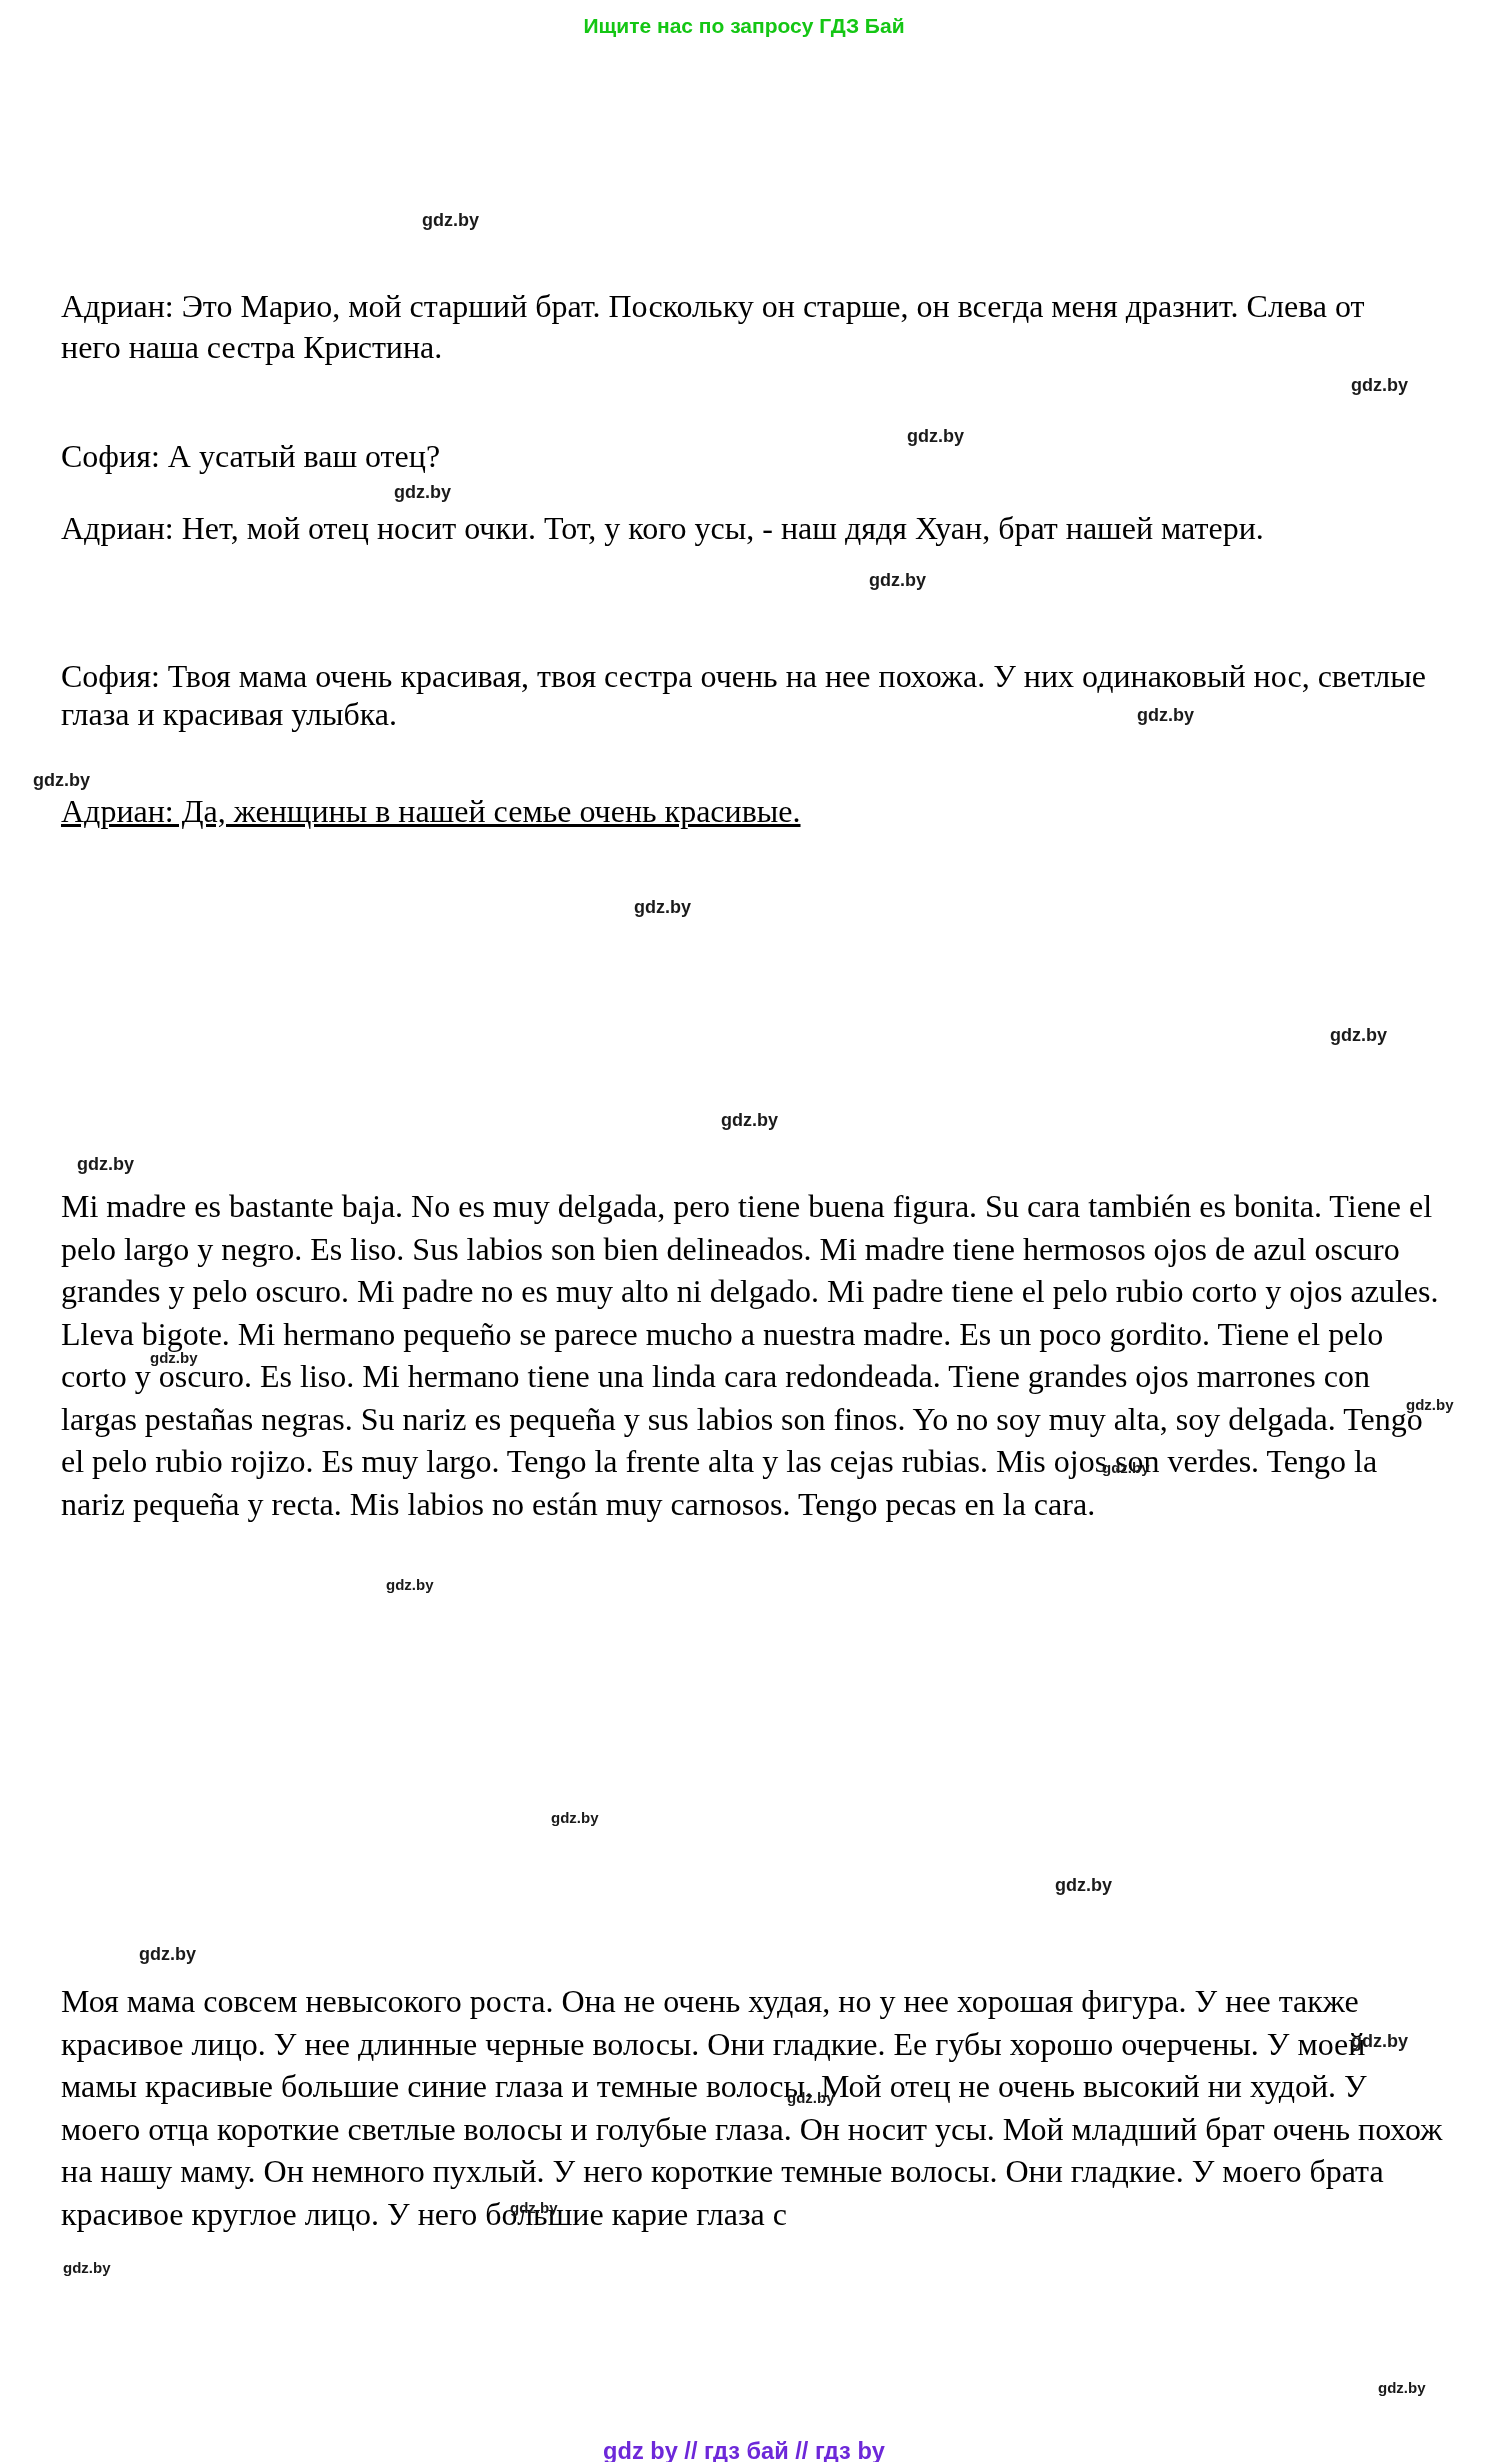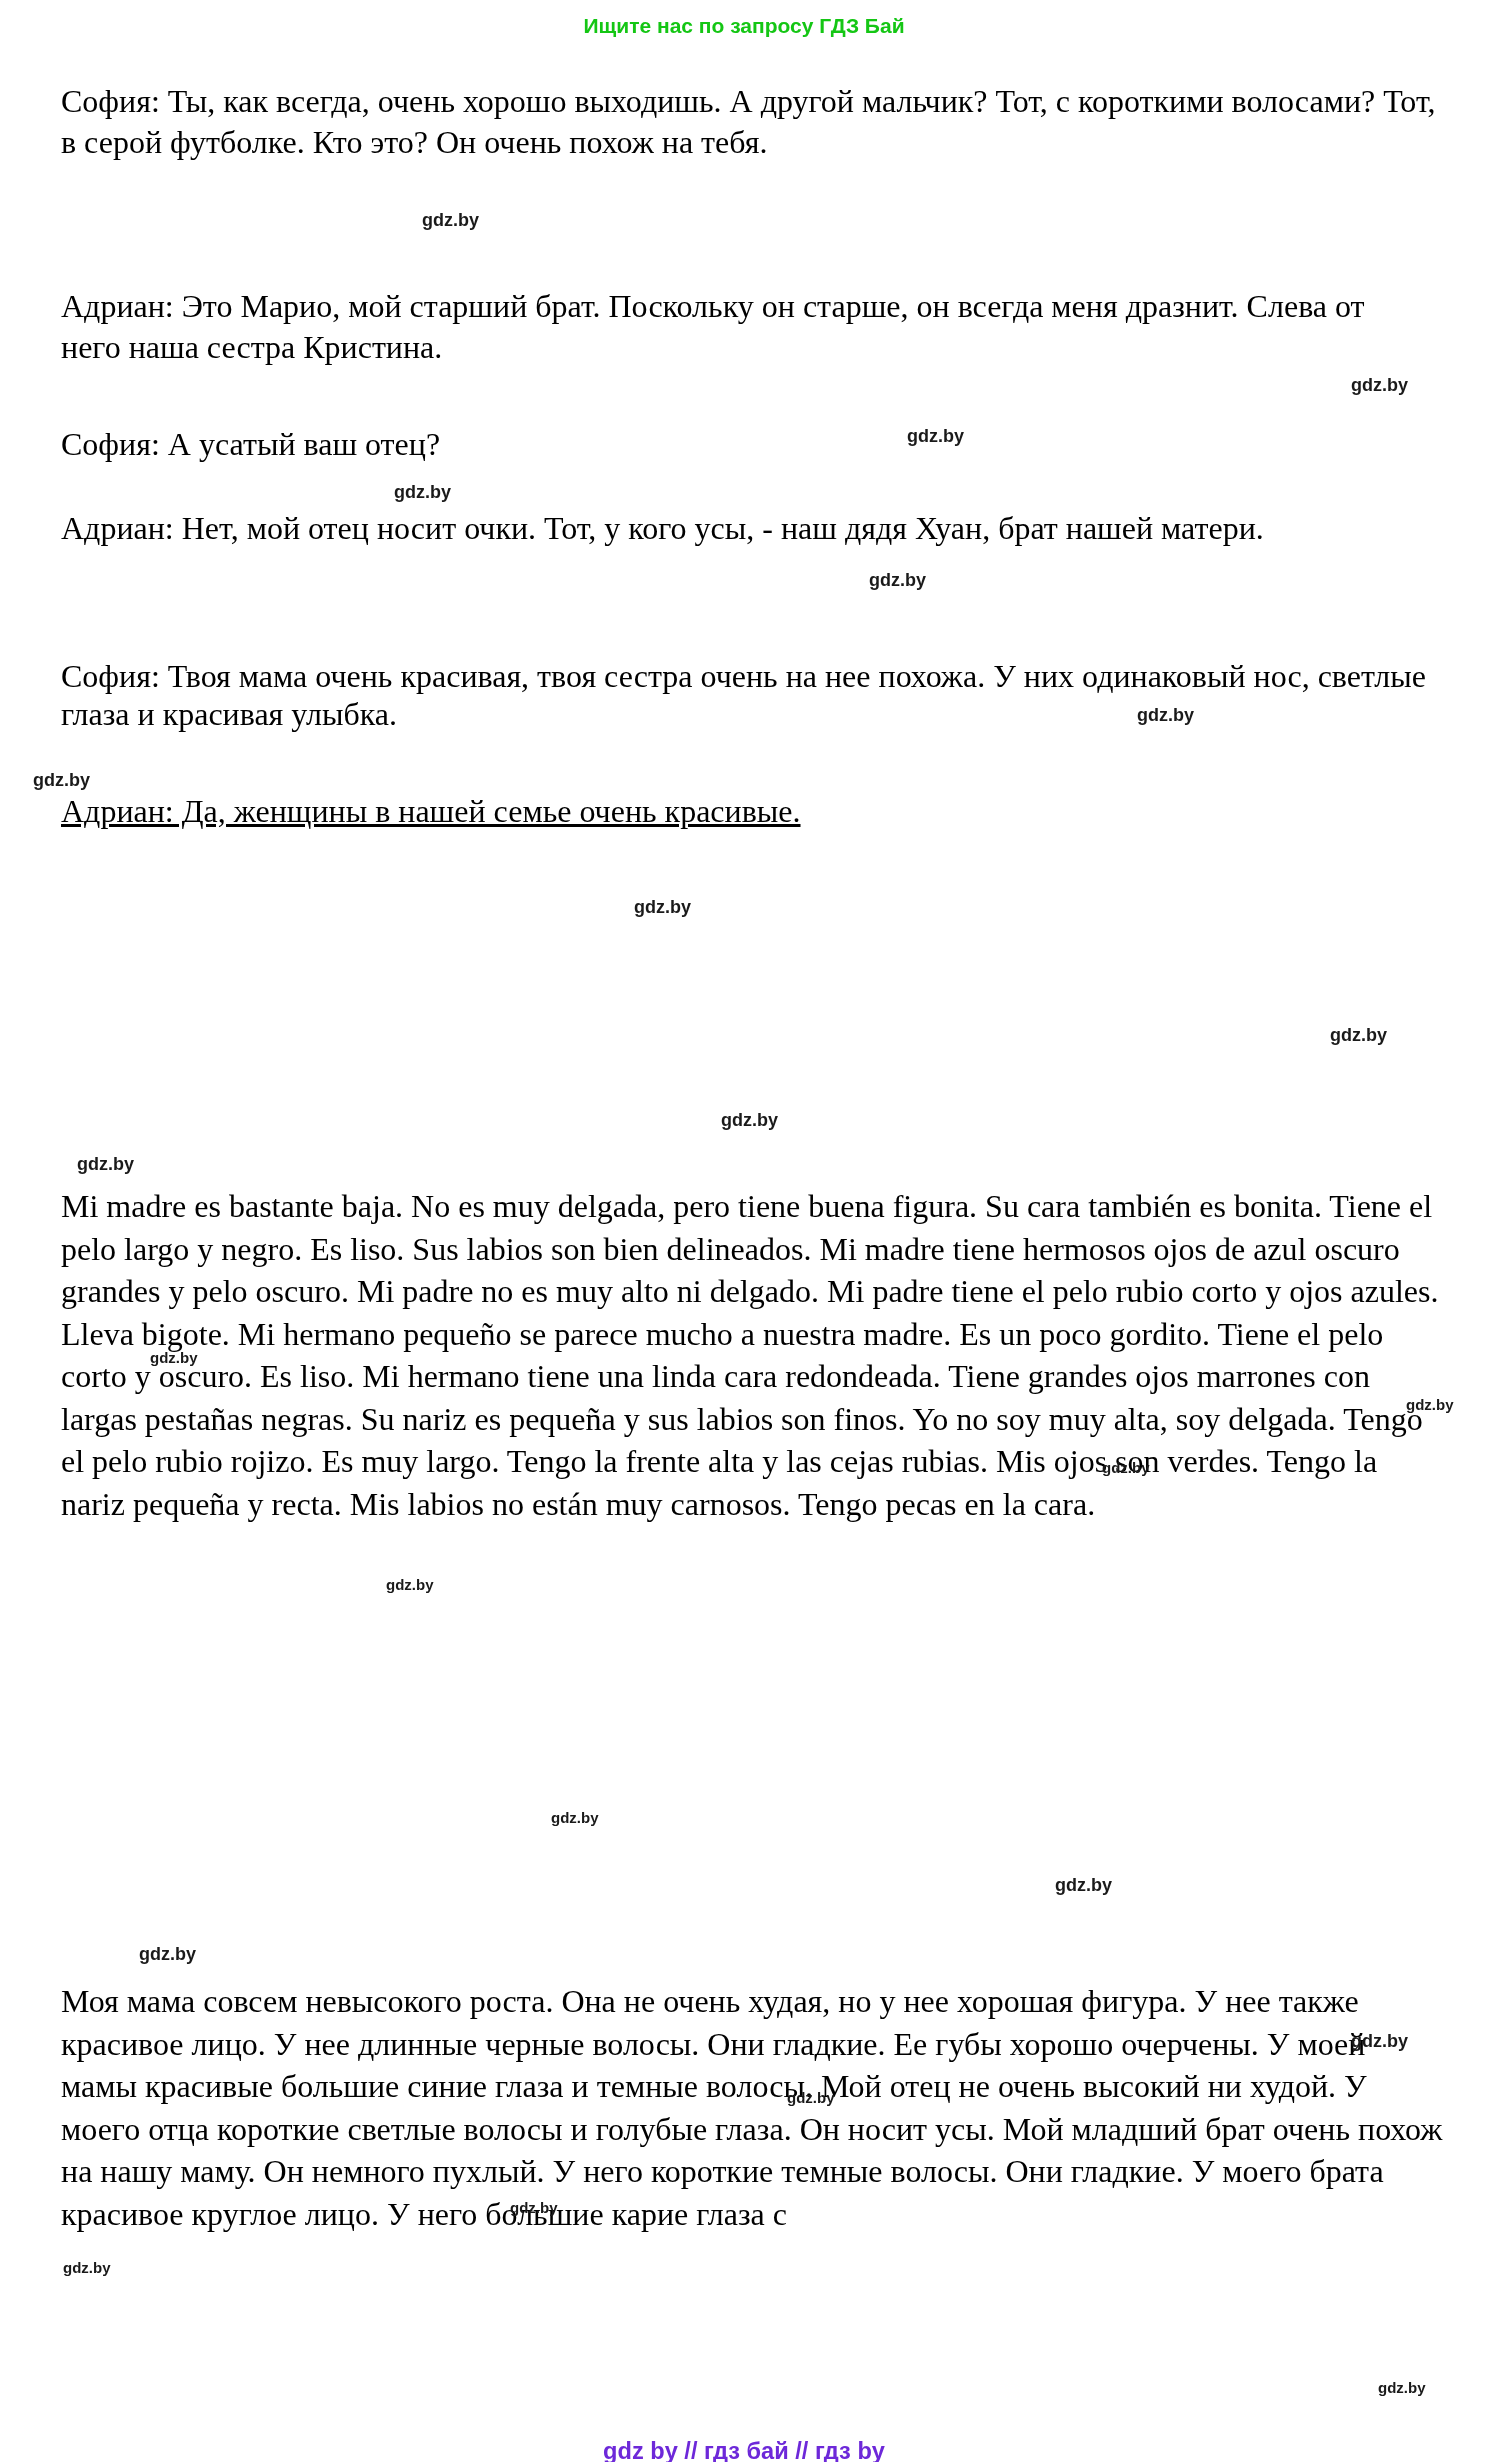--- a/index.html
+++ b/index.html
@@ -88,25 +88,24 @@
     white-space: nowrap;
   }
 </style>
 </head>
 <body>
 
 <div class="page">
 
   <div class="promo-banner">Ищите нас по запросу ГДЗ Бай</div>
 
-  <div class="block" style="top:69px; width:1385px;">София: Ты, как всегда, очень хорошо выходишь. А другой мальчик? Тот, с короткими волосами? Тот, в серой футболке. Кто это? Он очень похож на тебя.</div>
 
   <div class="block" style="top:274px; width:1354px;">Адриан: Это Марио, мой старший брат. Поскольку он старше, он всегда меня дразнит. Слева от него наша сестра Кристина.</div>
 
-  <div class="block" style="top:412px; width:1338px;font-family:Liberation Serif, serif;">София: А усатый ваш отец?</div>
+  <div class="block" style="top:424px; width:1338px;font-family:Liberation Serif, serif;">София: А усатый ваш отец?</div>
 
   <div class="block" style="top:496px; width:1370px;">Адриан: Нет, мой отец носит очки. Тот, у кого усы, - наш дядя Хуан, брат нашей матери.</div>
 
   <div class="block tight" style="top:646px; width:1385px;">София: Твоя мама очень красивая, твоя сестра очень на нее похожа. У них одинаковый нос, светлые глаза и красивая улыбка.</div>
 
   <div class="block" style="top:779px; width:1370px;text-decoration:underline;">Адриан: Да, женщины в нашей семье очень красивые.</div>
 
 
   <div class="block loose" style="top:1173px; width:1382px;">Mi madre es bastante baja. No es muy delgada, pero tiene buena figura. Su cara también es bonita. Tiene el pelo largo y negro. Es liso. Sus labios son bien delineados. Mi madre tiene hermosos ojos de azul oscuro grandes y pelo oscuro. Mi padre no es muy alto ni delgado. Mi padre tiene el pelo rubio corto y ojos azules. Lleva bigote.  Mi hermano pequeño se parece mucho a nuestra madre. Es un poco gordito. Tiene el pelo corto y oscuro. Es liso. Mi hermano tiene una linda cara redondeada. Tiene grandes ojos marrones con largas pestañas negras. Su nariz es pequeña y sus labios son finos. Yo no soy muy alta, soy delgada. Tengo el pelo rubio rojizo. Es muy largo. Tengo la frente alta y las cejas rubias. Mis ojos son verdes. Tengo la nariz pequeña y recta. Mis labios no están muy carnosos. Tengo pecas en la cara.</div>
 

